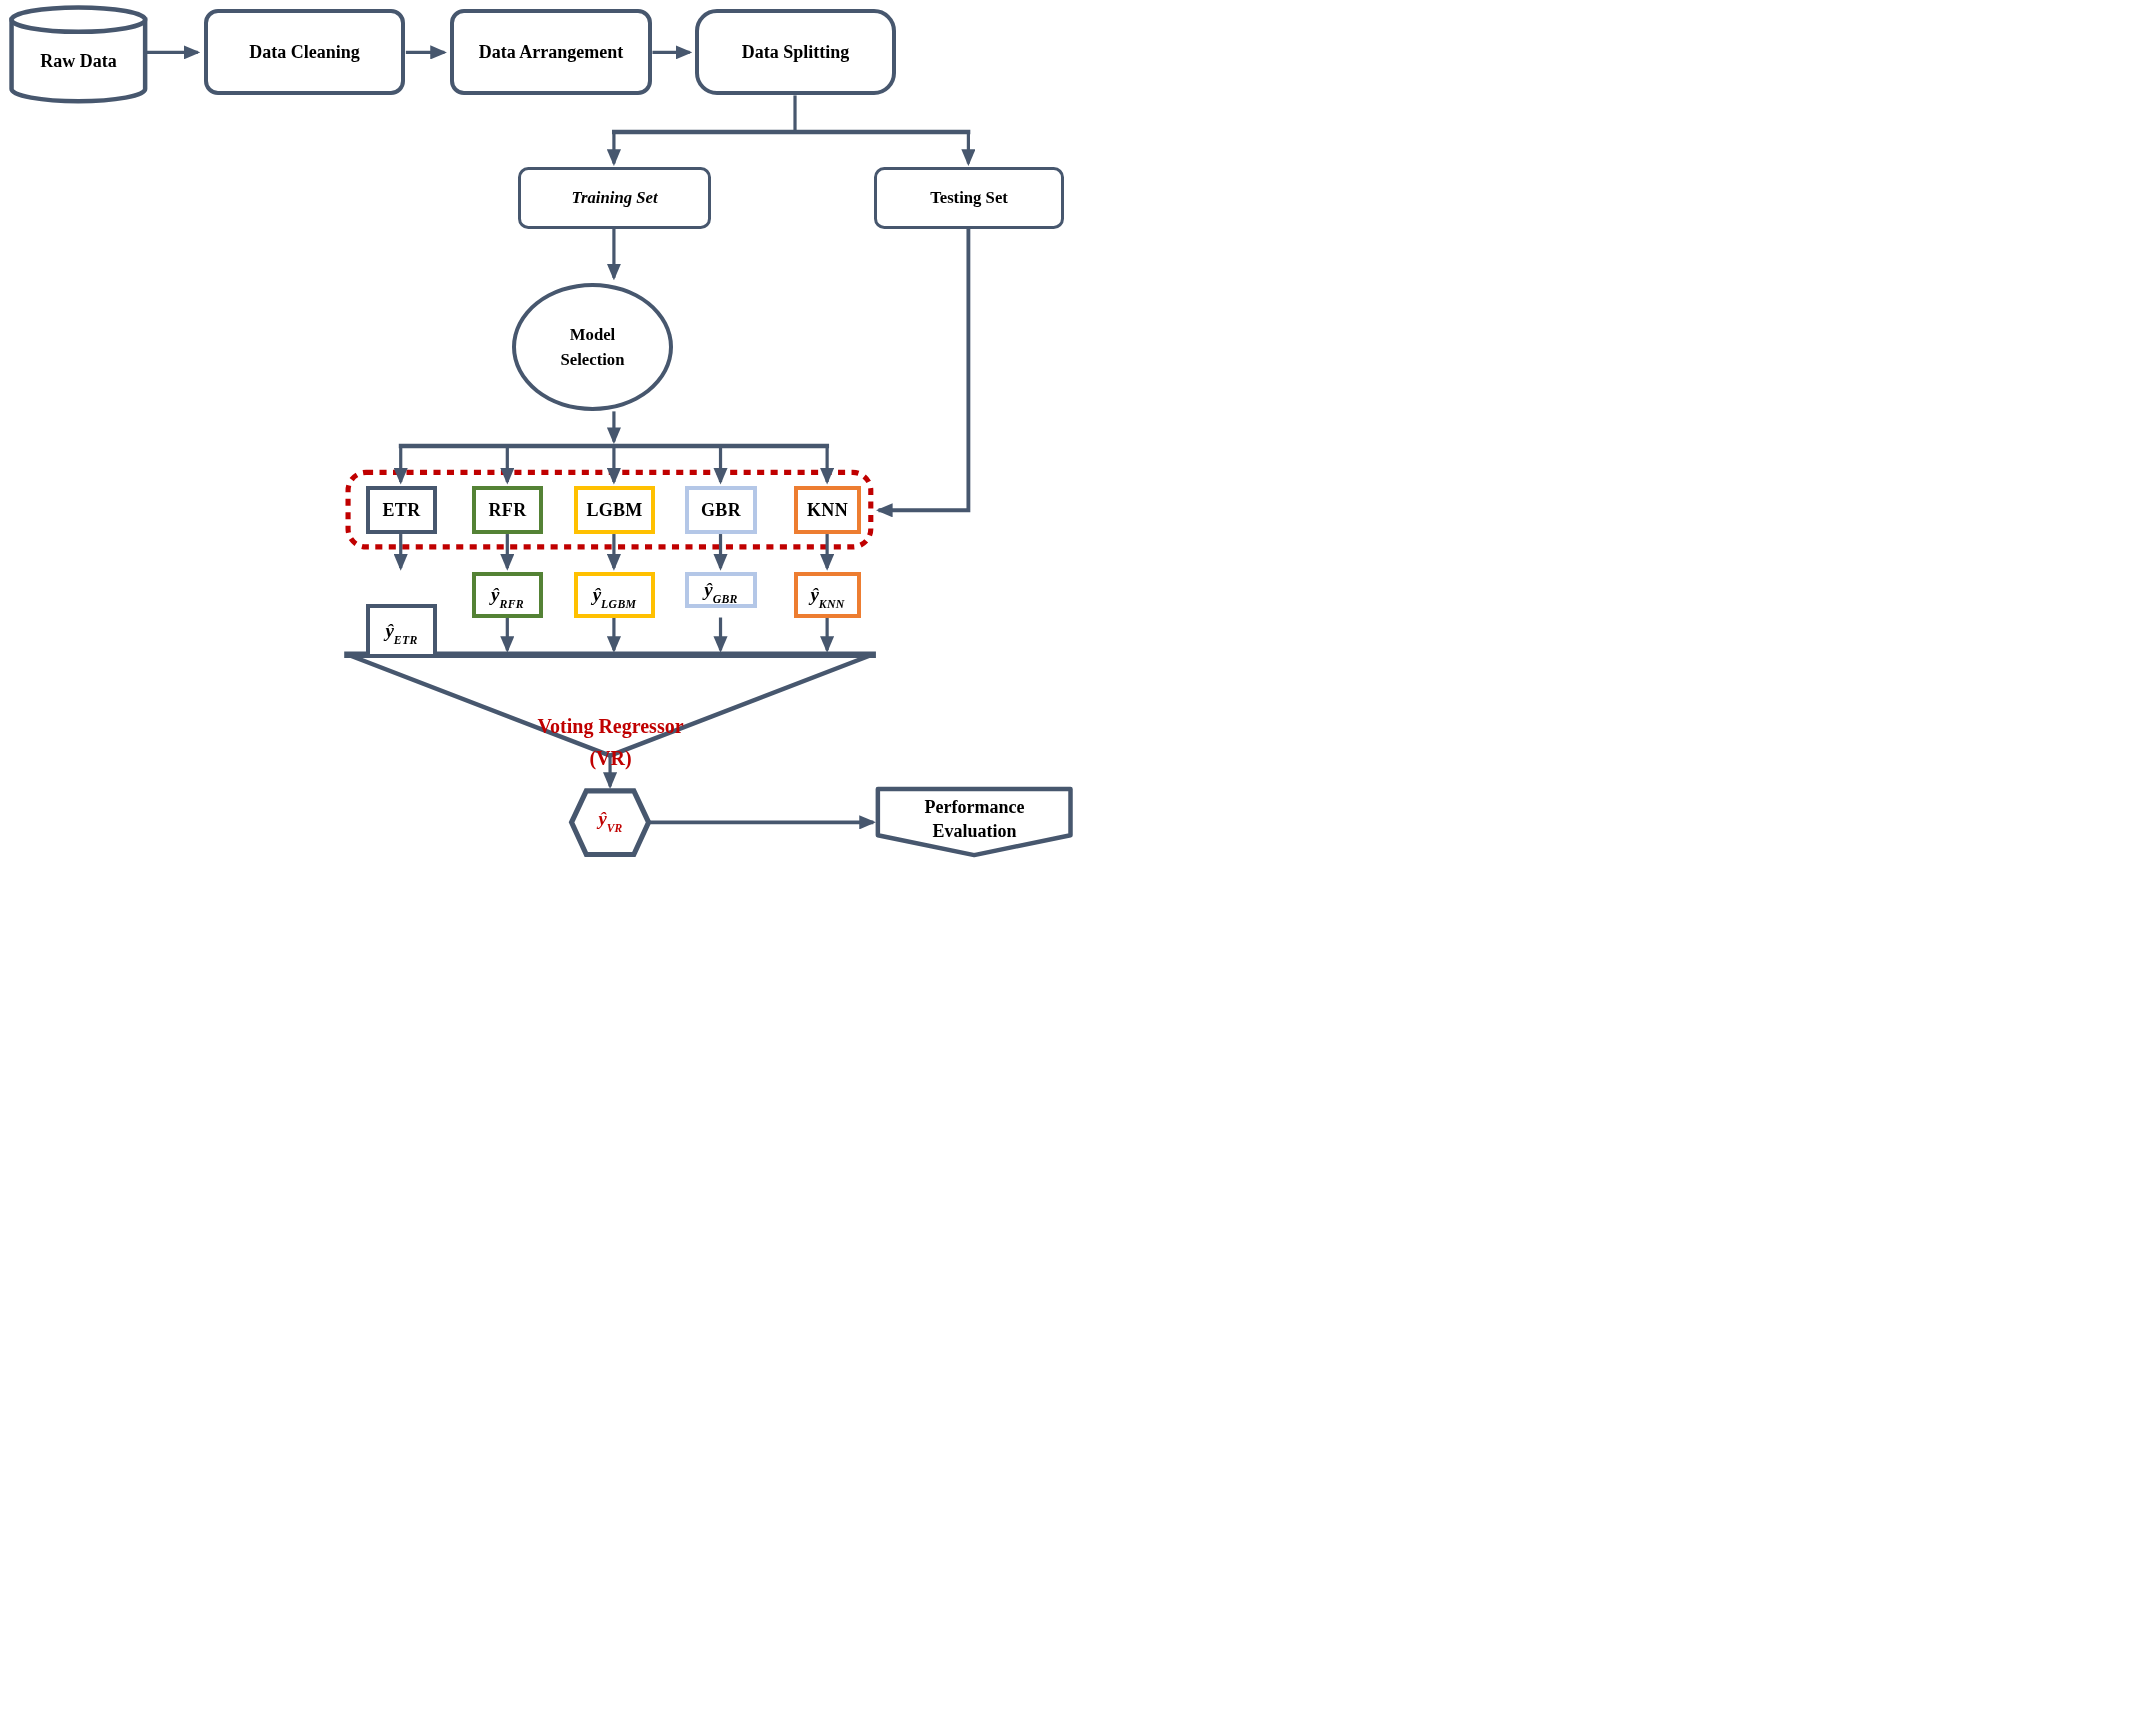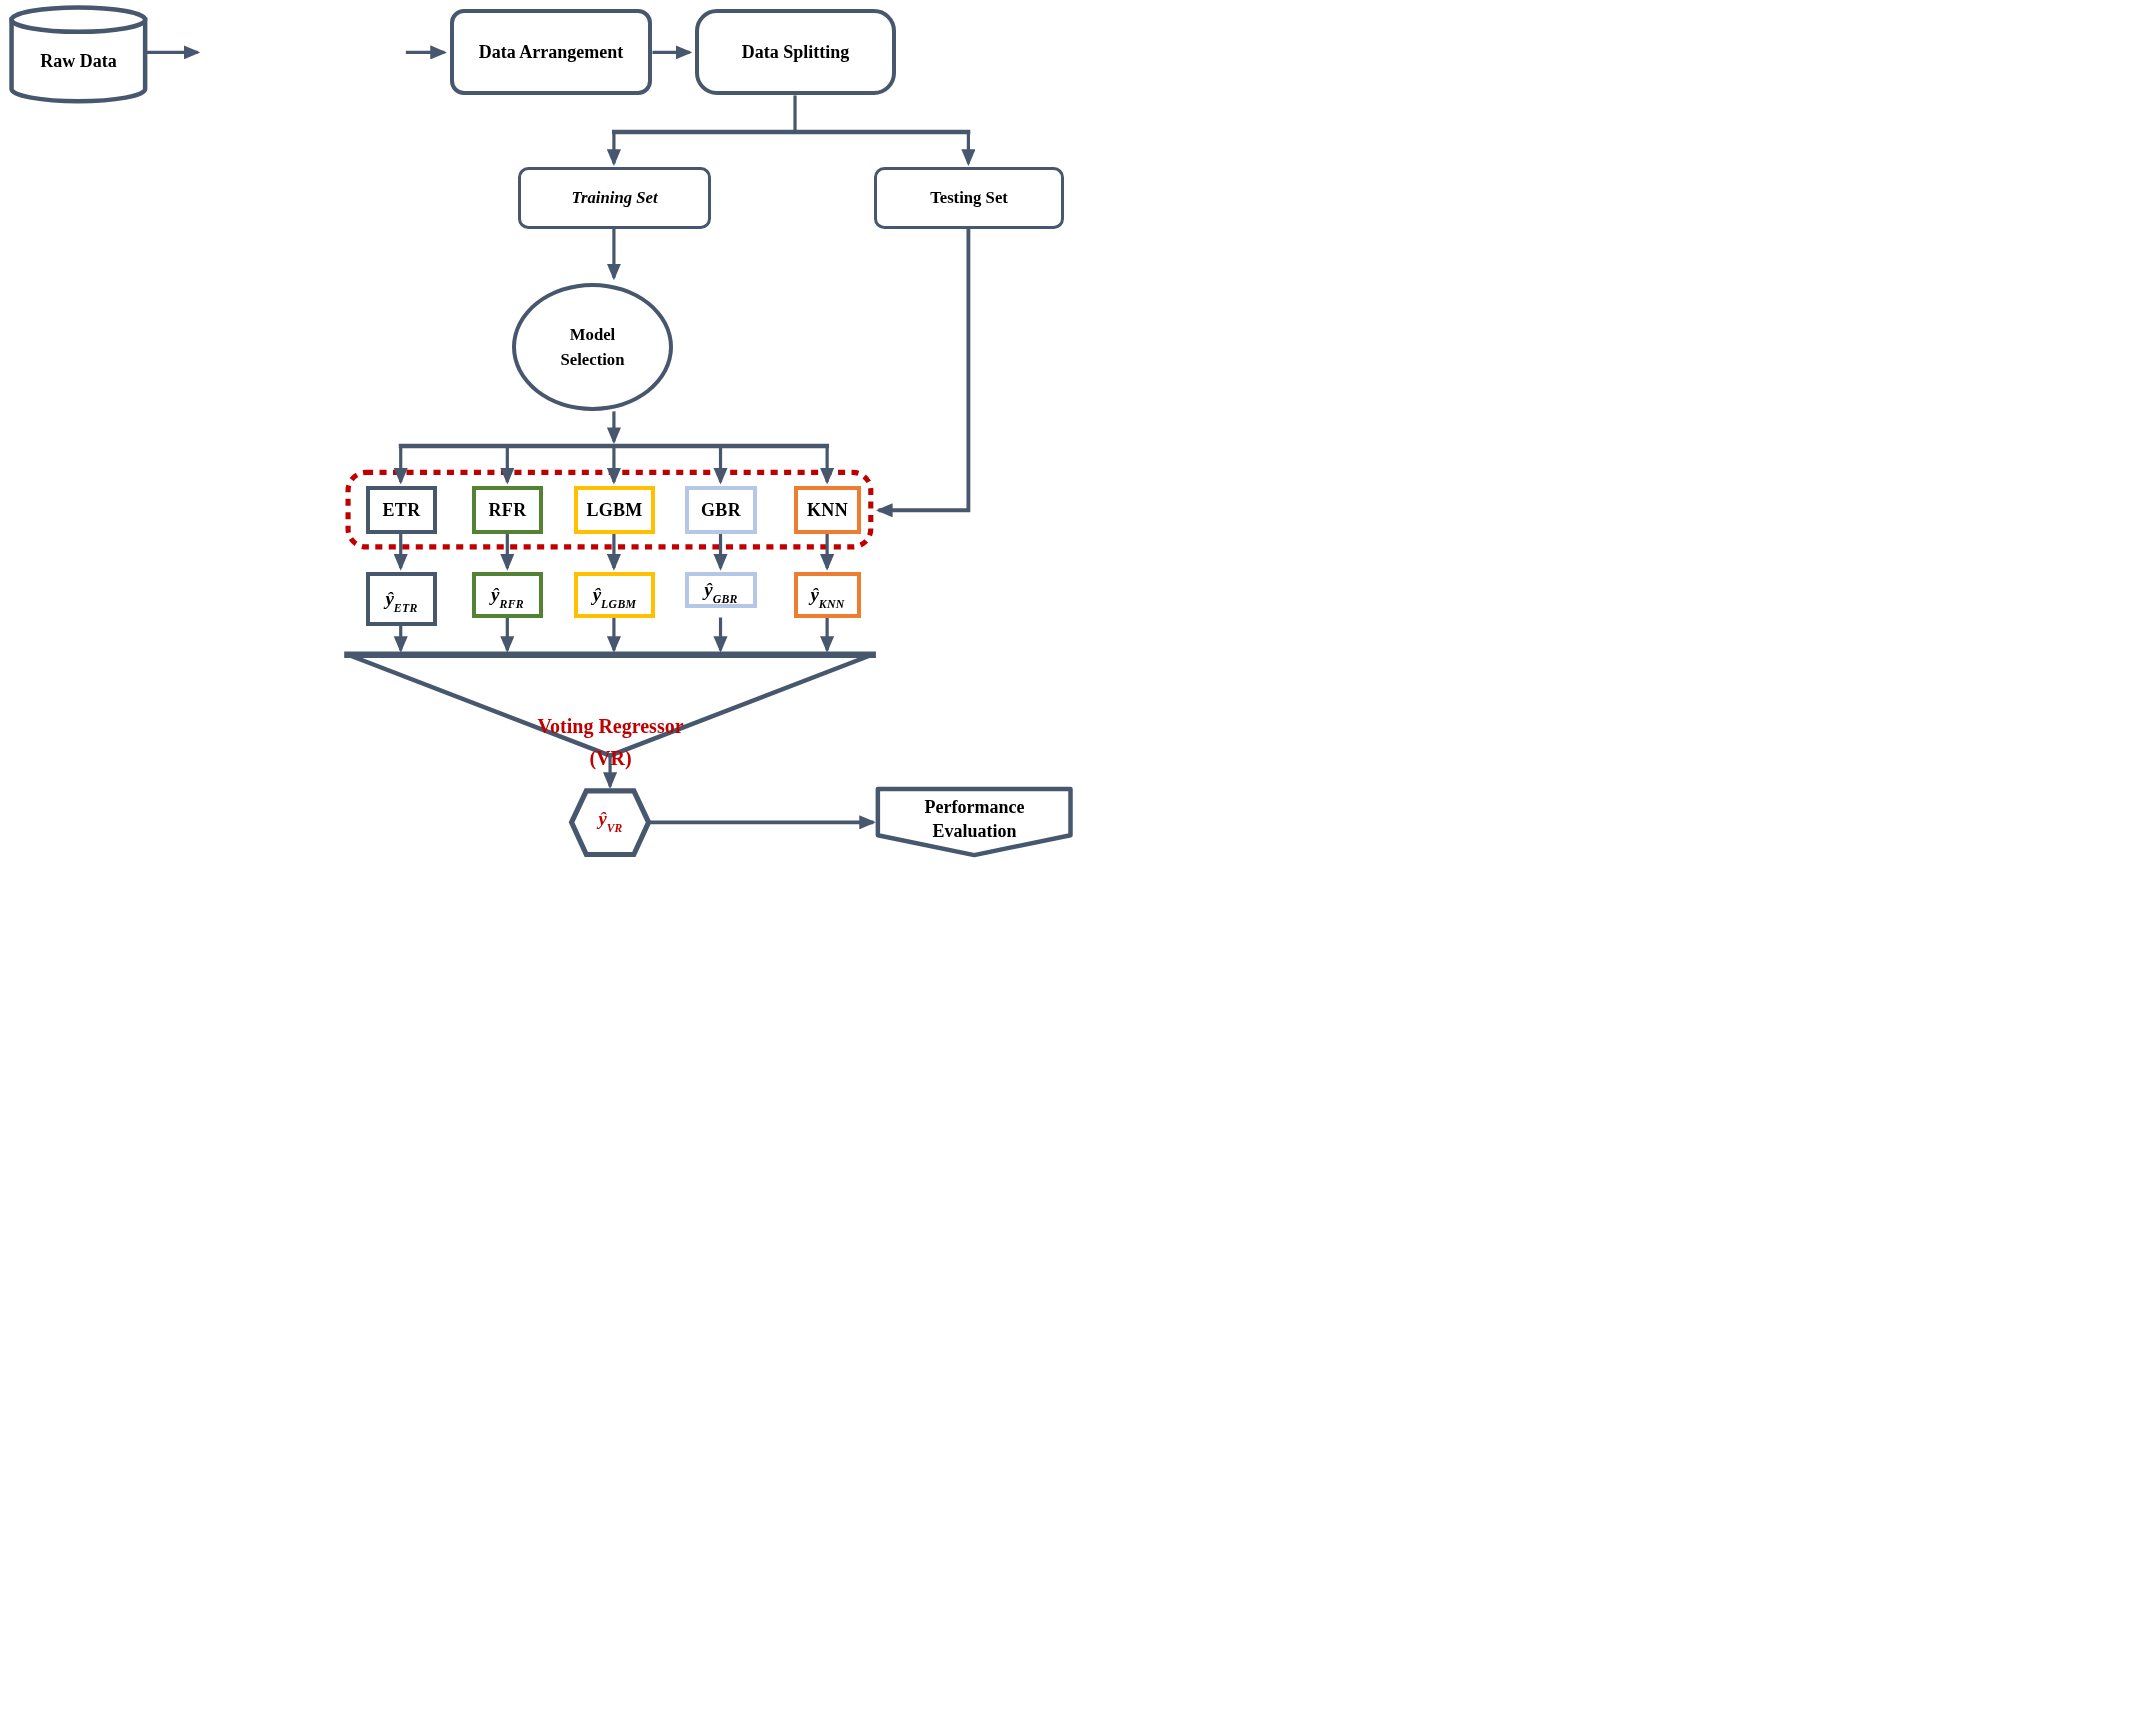--- a/index.html
+++ b/index.html
@@ -92,20 +92,23 @@
 
     <polygon points="913,1231 987,1231 1010,1280 987,1330 913,1330 890,1280" fill="#fff" stroke="#47576E" stroke-width="8"></polygon>
 
     <path d="M1012,1280 H1360" stroke="#47576E" stroke-width="6" marker-end="url(#ah)"></path>
 
     <polygon points="1367,1228 1667,1228 1667,1300 1517,1331 1367,1300" fill="#fff" stroke="#47576E" stroke-width="7" stroke-linejoin="round"></polygon>
   </svg>
 
   <div class="label raw-label" style="left:11.6px;top:51px;width:134px;">Raw Data</div>
 
+  <div class="node rbox" style="left:204px;top:9px;width:201px;height:86px;">
+    <span>Data Cleaning</span>
+  </div>
 
   <div class="node rbox" style="left:450px;top:9px;width:202px;height:86px;">
     <span>Data Arrangement</span>
   </div>
 
   <div class="node rbox" style="left:695px;top:9px;width:201px;height:86px;border-radius:22px;">
     <span>Data Splitting</span>
   </div>
 
   <div class="node sbox" style="left:518px;top:167px;width:193px;height:62px;font-style:italic;">
@@ -132,21 +135,21 @@
   <div class="node mbox" style="left: 574px; top: 486px; width: 81px; height: 48px; border-color: rgb(255, 192, 0);">
     <span>LGBM</span>
   </div>
   <div class="node mbox" style="left: 685px; top: 486px; width: 72px; height: 48px; border-color: rgb(180, 199, 231);">
     <span>GBR</span>
   </div>
   <div class="node mbox" style="left: 794px; top: 486px; width: 67px; height: 48px; border-color: rgb(237, 125, 49);">
     <span>KNN</span>
   </div>
 
-  <div class="node ybox" style="left: 366px; top: 572px; width: 71px; height: 54px; border-color: rgb(71, 87, 110); text-align: right;">
+  <div class="node ybox" style="left: 366px; top: 604px; width: 71px; height: 54px; border-color: rgb(71, 87, 110); text-align: right;">
     <span><span class="yh">ŷ</span><sub class="ys">ETR</sub></span>
   </div>
   <div class="node ybox" style="left: 472px; top: 572px; width: 71px; height: 46px; border-color: rgb(84, 130, 53);">
     <span><span class="yh">ŷ</span><sub class="ys">RFR</sub></span>
   </div>
   <div class="node ybox" style="left: 574px; top: 572px; width: 81px; height: 46px; border-color: rgb(255, 192, 0);">
     <span><span class="yh">ŷ</span><sub class="ys">LGBM</sub></span>
   </div>
   <div class="node ybox" style="left: 685px; top: 572px; width: 72px; height: 36px; border-color: rgb(180, 199, 231);">
     <span><span class="yh">ŷ</span><sub class="ys">GBR</sub></span>

